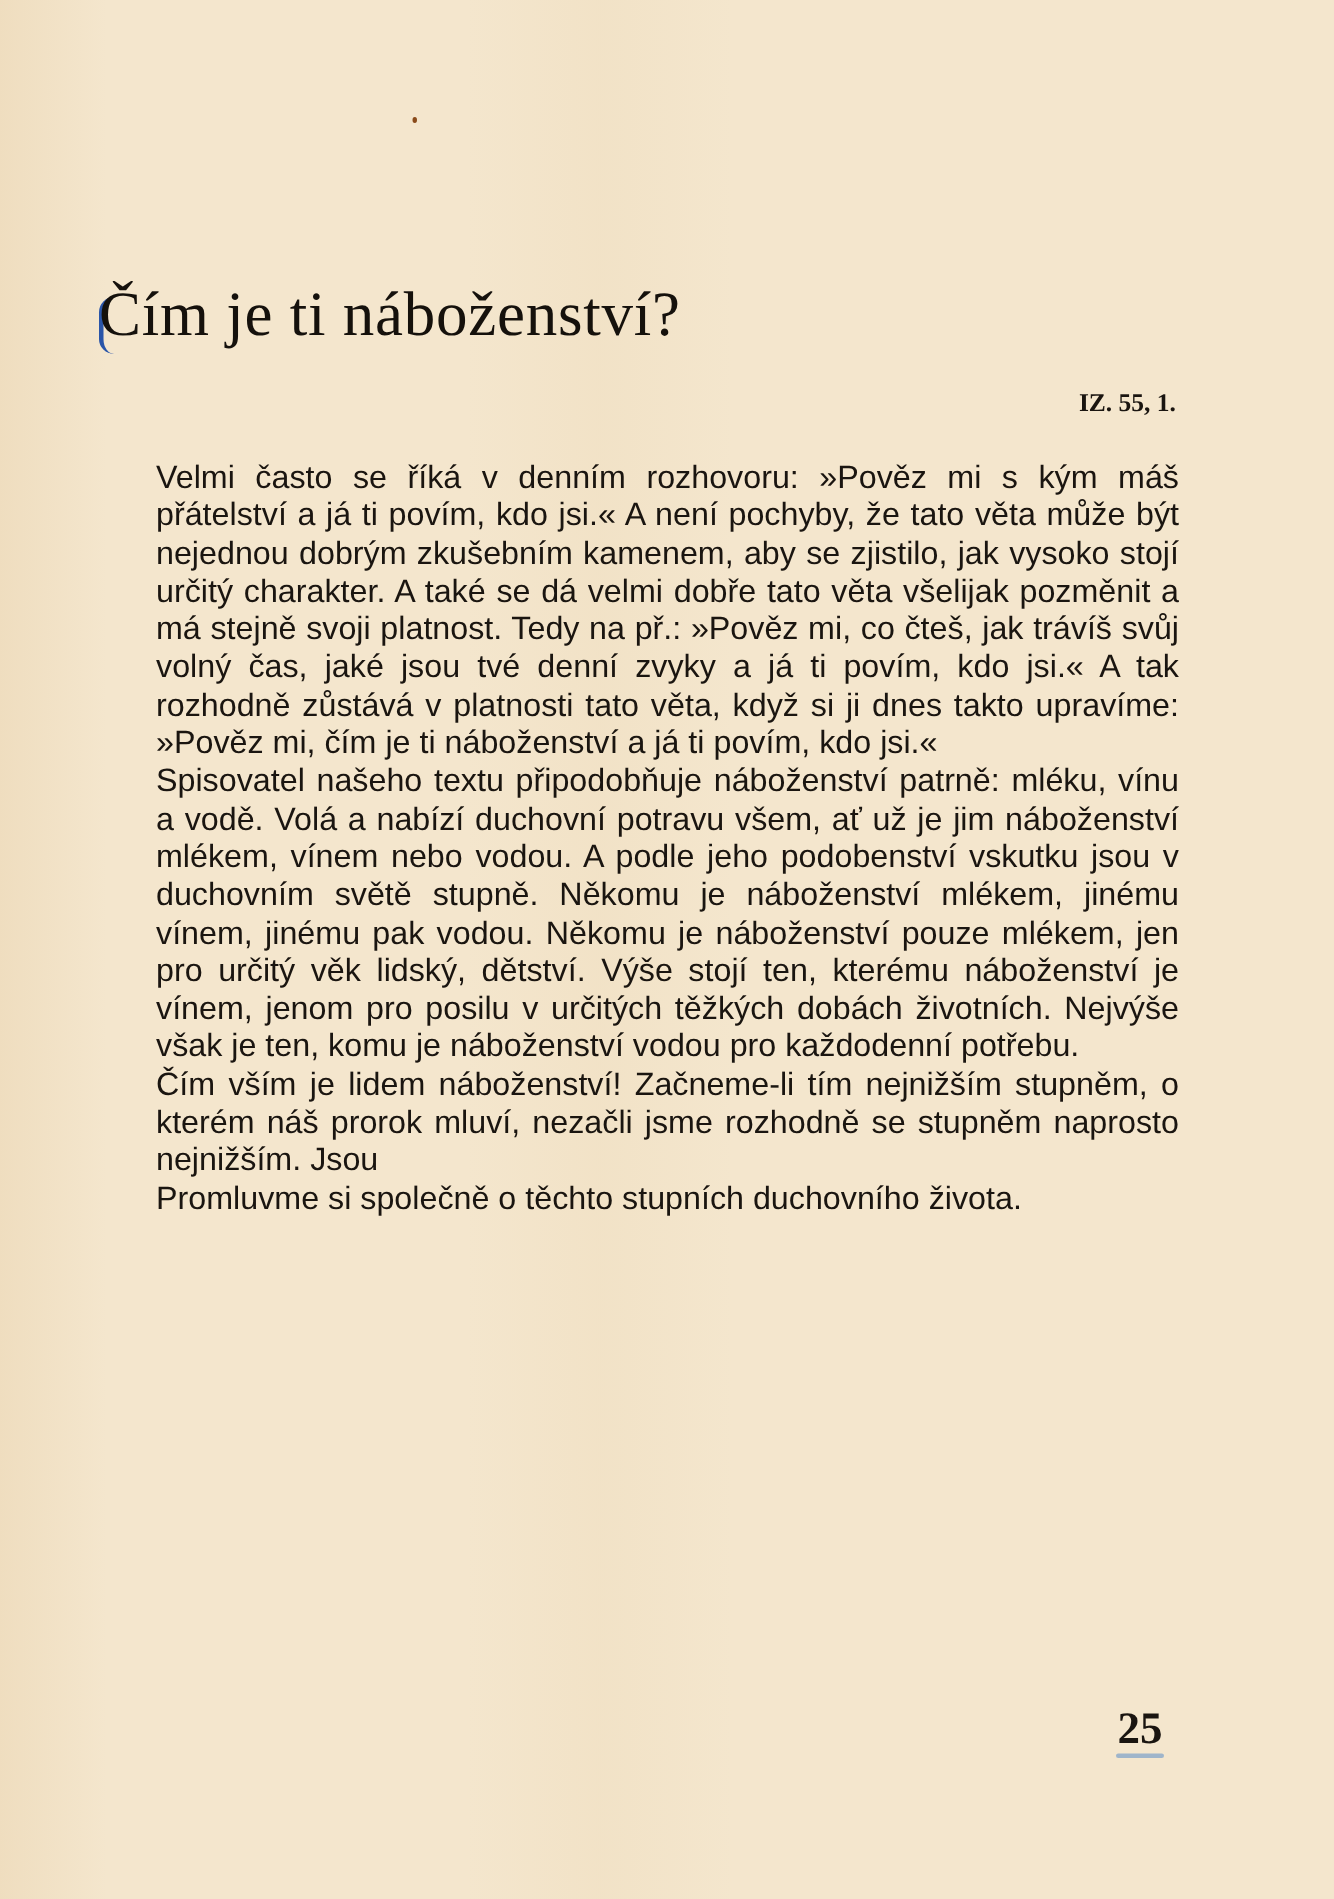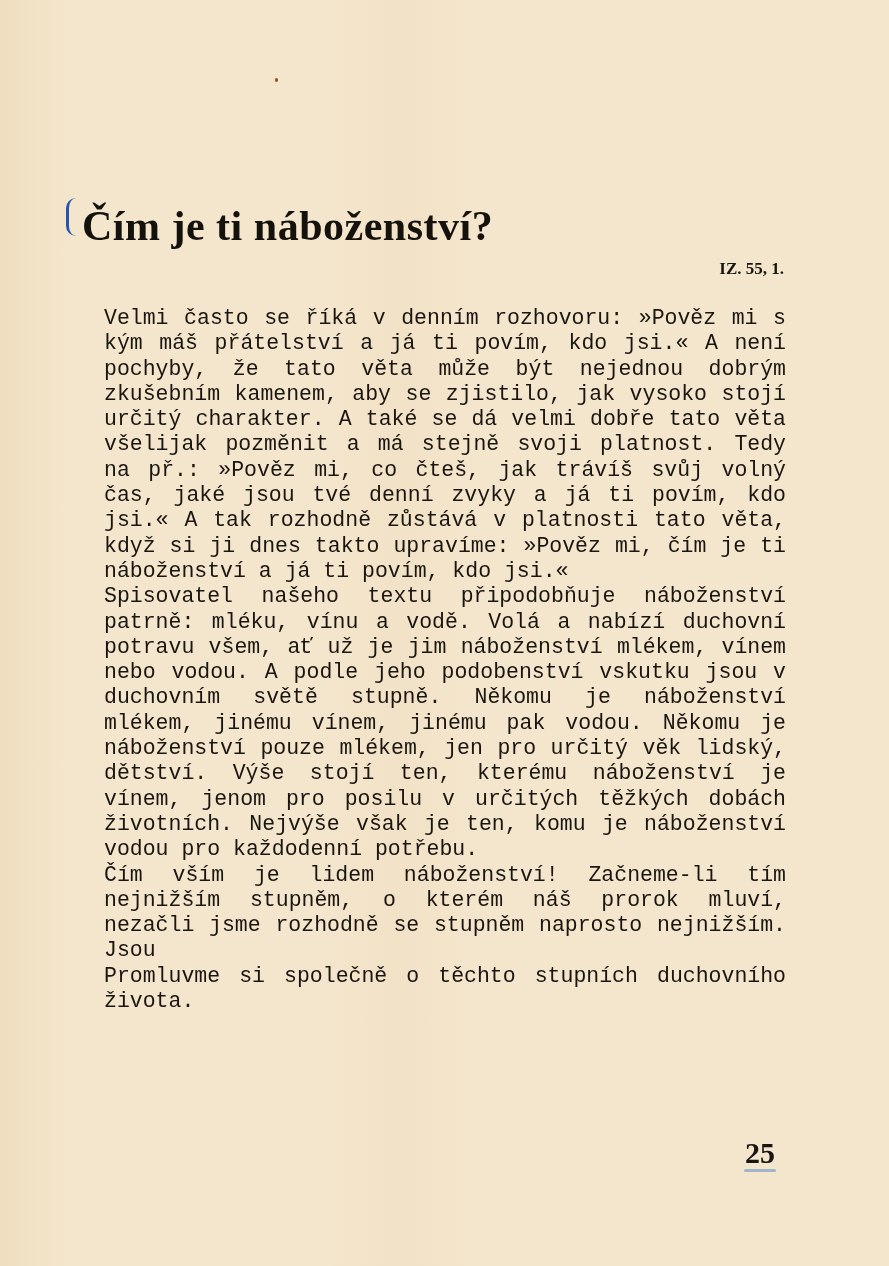--- a/index.html
+++ b/index.html
@@ -21,23 +21,23 @@
       background:
         linear-gradient(90deg, rgba(230,205,165,0.35) 0%, rgba(255,245,225,0) 8%, rgba(255,245,225,0) 35%, rgba(235,215,180,0.25) 45%, rgba(255,245,225,0) 55%, rgba(255,245,225,0) 100%),
         #f4e6cd;
     }
     .title {
       position: absolute;
       left: 66px;
       top: 186px;
       font-family: "Liberation Serif", serif;
       font-size: 42px;
-      font-weight: bold;
+      font-weight: normal;
       letter-spacing: 0.5px;
-      margin: 16px;
+      margin: 0;
       color: #15110c;
       white-space: nowrap;
     }
     .title-hook {
       position: absolute;
       left: 66px;
       top: 198px;
       width: 10px;
       height: 38px;
       border-left: 3px solid #2a55a8;
@@ -50,21 +50,21 @@
       font-family: "Liberation Serif", serif;
       font-size: 17px;
       font-weight: bold;
       color: #1a1510;
     }
     .body-text {
       position: absolute;
       left: 104px;
       top: 306px;
       width: 682px;
-      font-family: Liberation Mono, monospace;
+      font-family: Liberation Sans, sans-serif;
       font-size: 21.5px;
       line-height: 25.3px;
       text-align: justify;
       color: #1a1510;
     }
     .body-text p {
       margin: 0;
       text-indent: 0;
     }
     .body-text p.indent {

